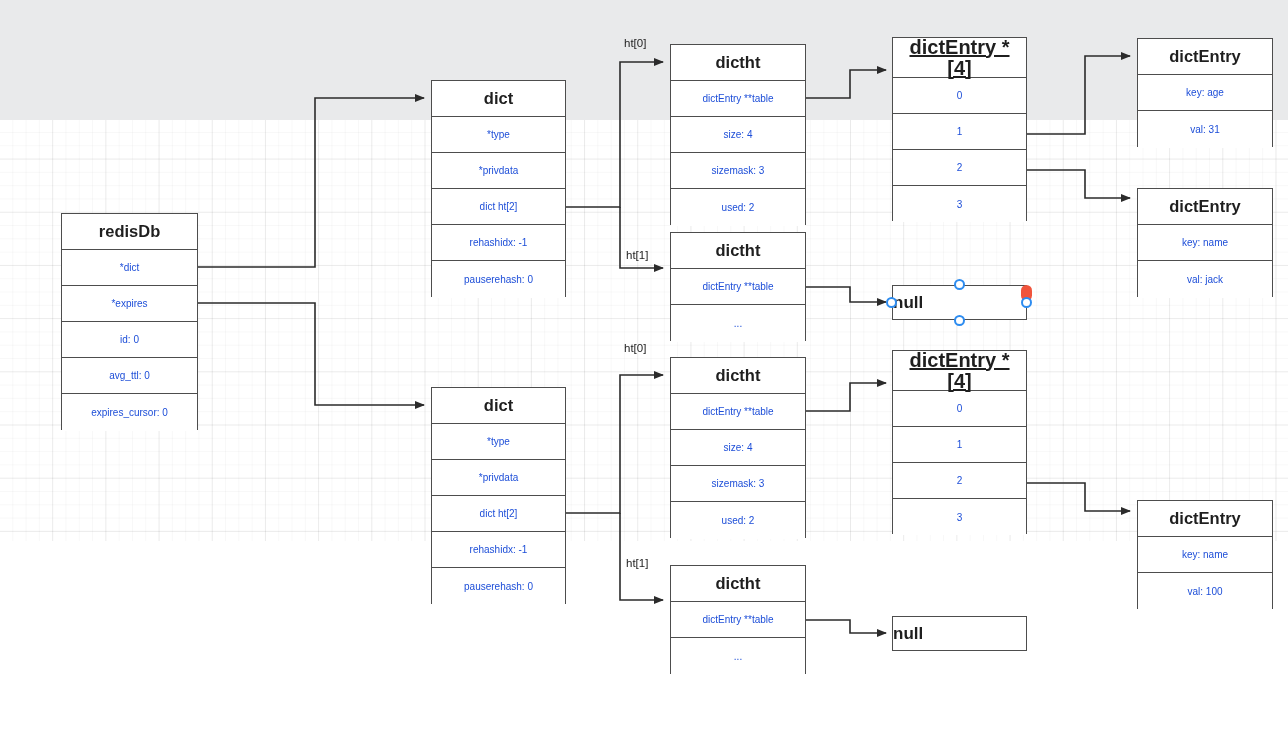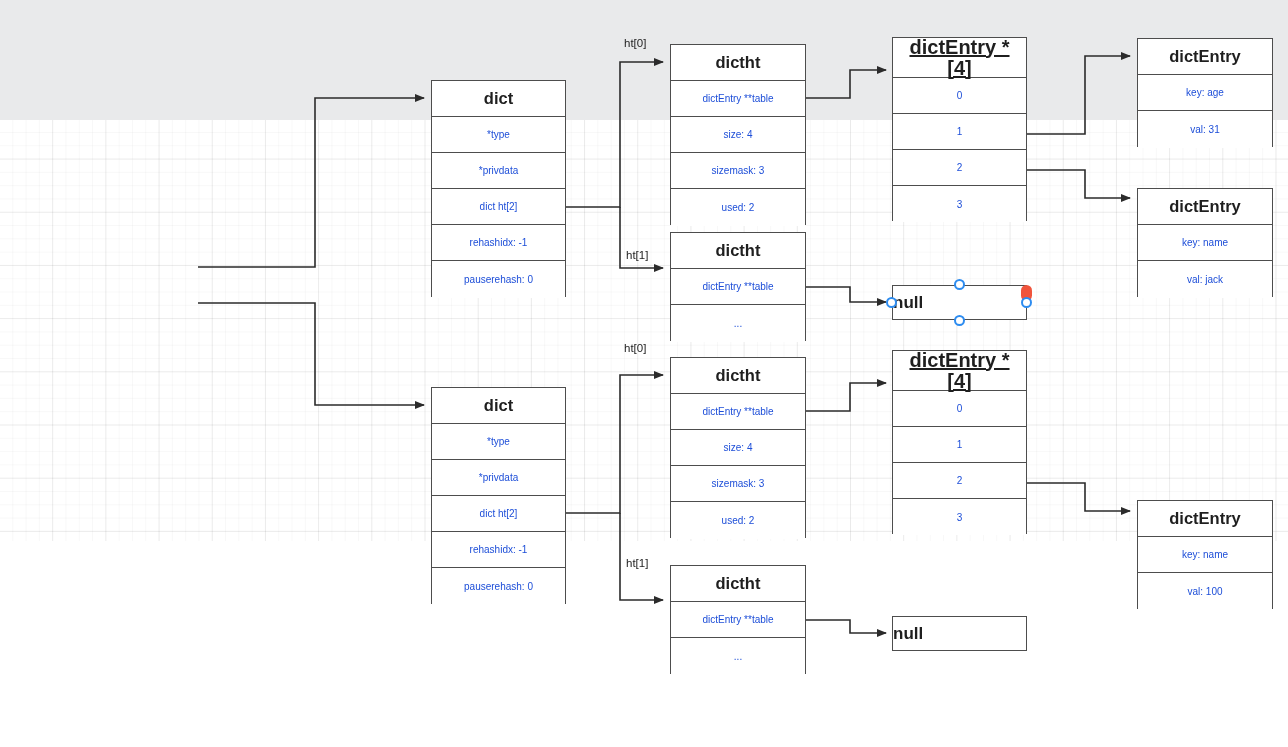--- a/index.html
+++ b/index.html
@@ -113,20 +113,28 @@
 
       <path d="M1027,483 L1085,483 L1085,511 L1130,511" marker-end="url(#ah)"></path>
     </g>
   </svg>
 
   <div class="edge-label" style="left:624px;top:37px;">ht[0]</div>
   <div class="edge-label" style="left:626px;top:249px;">ht[1]</div>
   <div class="edge-label" style="left:624px;top:342px;">ht[0]</div>
   <div class="edge-label" style="left:626px;top:557px;">ht[1]</div>
 
+  <div class="node" style="left:61px;top:213px;width:137px;height:217px;">
+    <div class="row head" style="height:36px;">redisDb</div>
+    <div class="row" style="height:36px;">*dict</div>
+    <div class="row" style="height:36px;">*expires</div>
+    <div class="row" style="height:36px;">id: 0</div>
+    <div class="row" style="height:36px;">avg_ttl: 0</div>
+    <div class="row" style="height:37px;">expires_cursor: 0</div>
+  </div>
 
   <div class="node" style="left:431px;top:80px;width:135px;height:217px;">
     <div class="row head" style="height:36px;">dict</div>
     <div class="row" style="height:36px;">*type</div>
     <div class="row" style="height:36px;">*privdata</div>
     <div class="row" style="height:36px;">dict ht[2]</div>
     <div class="row" style="height:36px;">rehashidx: -1</div>
     <div class="row" style="height:37px;">pauserehash: 0</div>
   </div>
 

